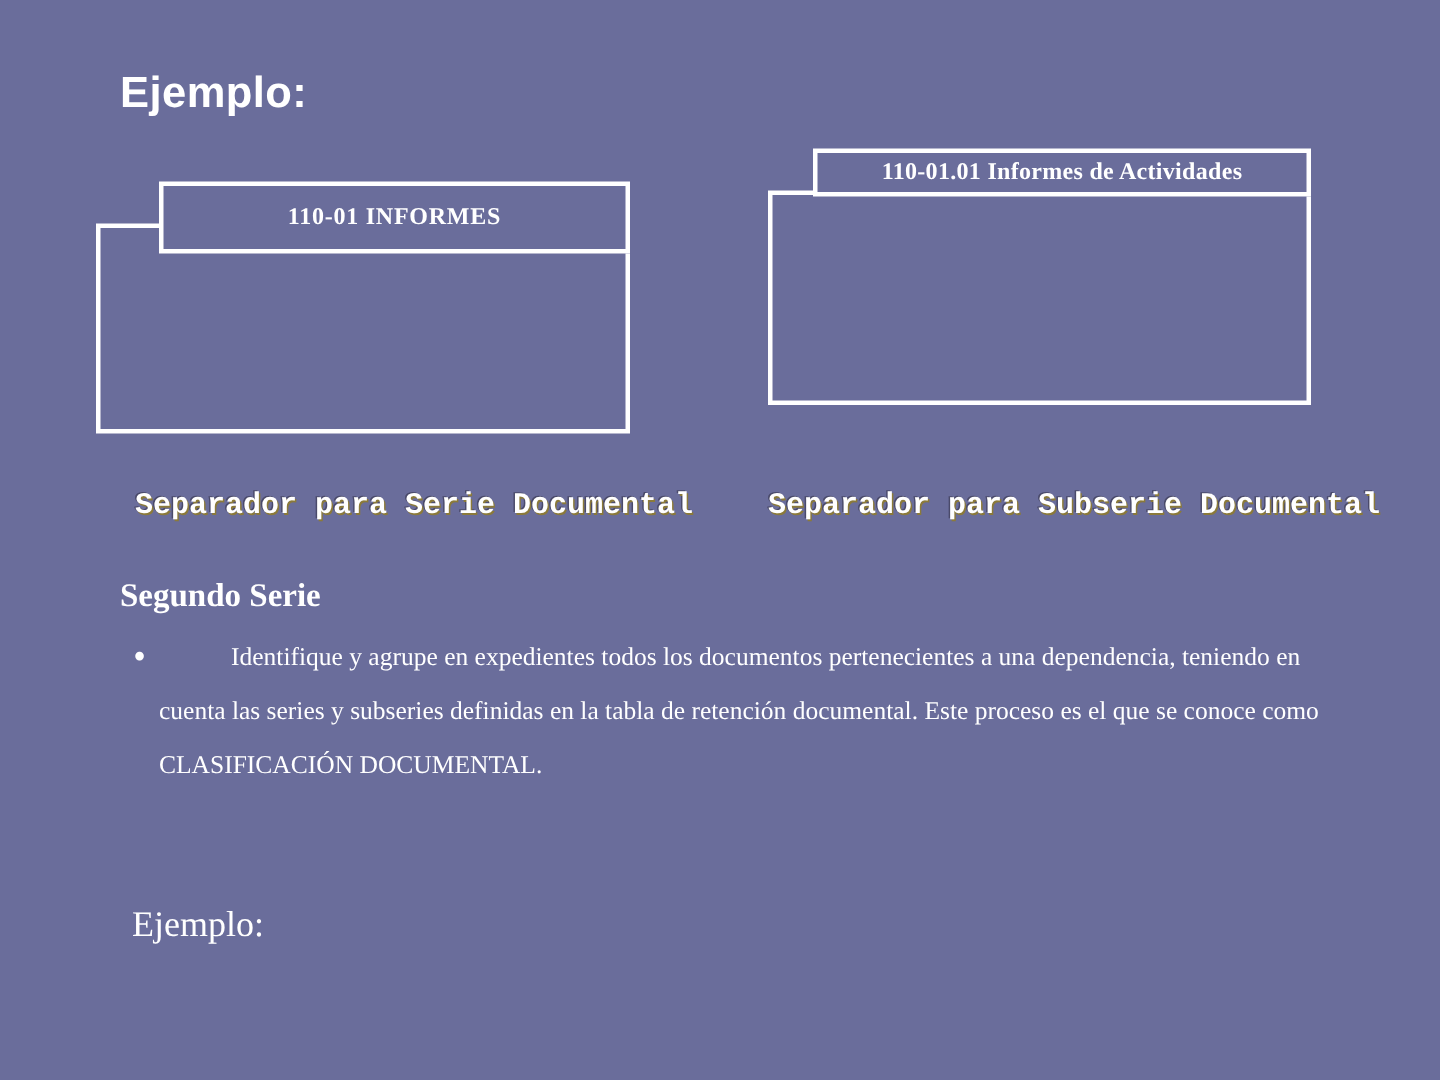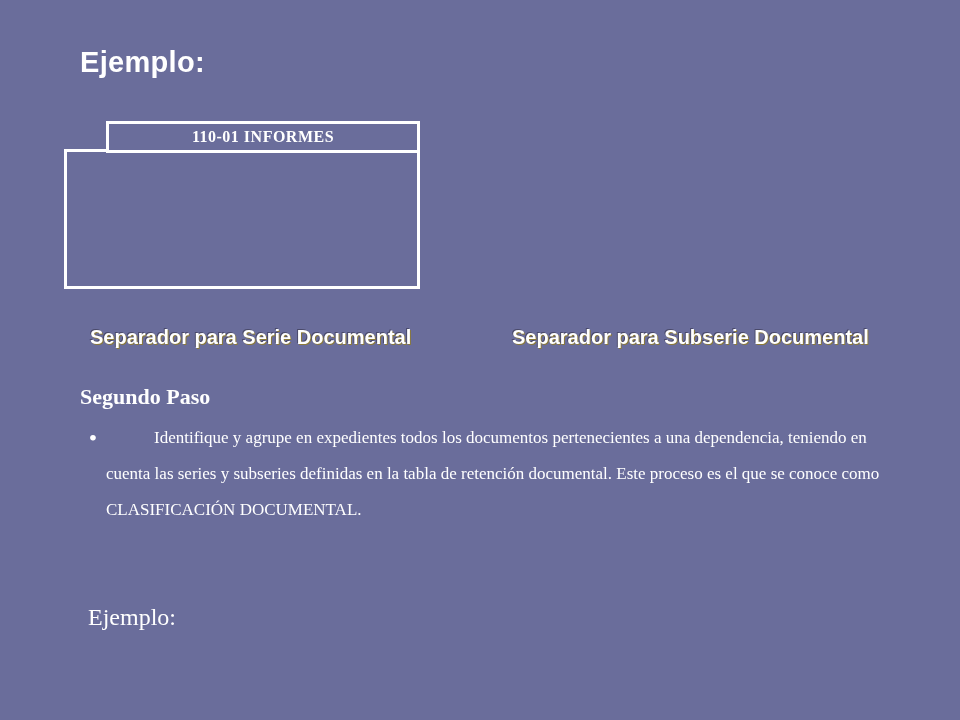--- a/index.html
+++ b/index.html
@@ -69,21 +69,21 @@
     background: #6a6d9b;
     z-index: 2;
   }
 
   
   #serie-figure { left: 64px; top: 25px; width: 356px; height: 225px; }
   #serie-figure .tab {
     left: 42px;
     top: 0;
     width: 314px;
-    height: 32px;
+    height: 48px;
     font-size: 16px;
     letter-spacing: 0.5px;
   }
   #serie-figure .body-box {
     left: 0;
     top: 28px;
     width: 356px;
     height: 140px;
   }
 
@@ -99,21 +99,21 @@
   }
   #subserie-figure .body-box {
     left: 0;
     top: 28px;
     width: 362px;
     height: 143px;
   }
 
   .caption {
     position: absolute;
-    font-family: Liberation Sans, sans-serif;
+    font-family: Liberation Mono, monospace;
     font-weight: bold;
     font-size: 20px;
     color: #ffffff;
     text-shadow: 1px 1px 0 #8b7a3a, -1px -1px 0 #4a4a6a;
     white-space: nowrap;
   }
   #caption-serie { left: 90px; top: 230px; }
   #caption-subserie { left: 512px; top: 230px; }
 
   
@@ -170,27 +170,31 @@
 
   <div class="slide-title">Ejemplo:</div>
 
   <div class="diagram">
 
     <div class="folder" id="serie-figure">
       <div class="tab">110-01  INFORMES</div>
       <div class="body-box"></div>
     </div>
 
+    <div class="folder" id="subserie-figure">
+      <div class="tab">110-01.01  Informes de Actividades</div>
+      <div class="body-box"></div>
+    </div>
 
     <div class="caption" id="caption-serie">Separador para Serie Documental</div>
     <div class="caption" id="caption-subserie">Separador para Subserie Documental</div>
 
   </div>
 
-  <div class="step-heading">Segundo Paso</div>
+  <div class="step-heading">Segundo Serie</div>
 
   <div class="bullet-block">
     <div class="bullet-row">
       <div class="bullet-dot">•</div>
       <div class="bullet-text">Identifique y agrupe en expedientes todos los documentos pertenecientes a una dependencia, teniendo en cuenta las series y subseries definidas en la tabla de retención documental.  Este proceso es el que se conoce como CLASIFICACIÓN DOCUMENTAL.</div>
     </div>
   </div>
 
   <div class="trailing-example">Ejemplo:</div>
 

